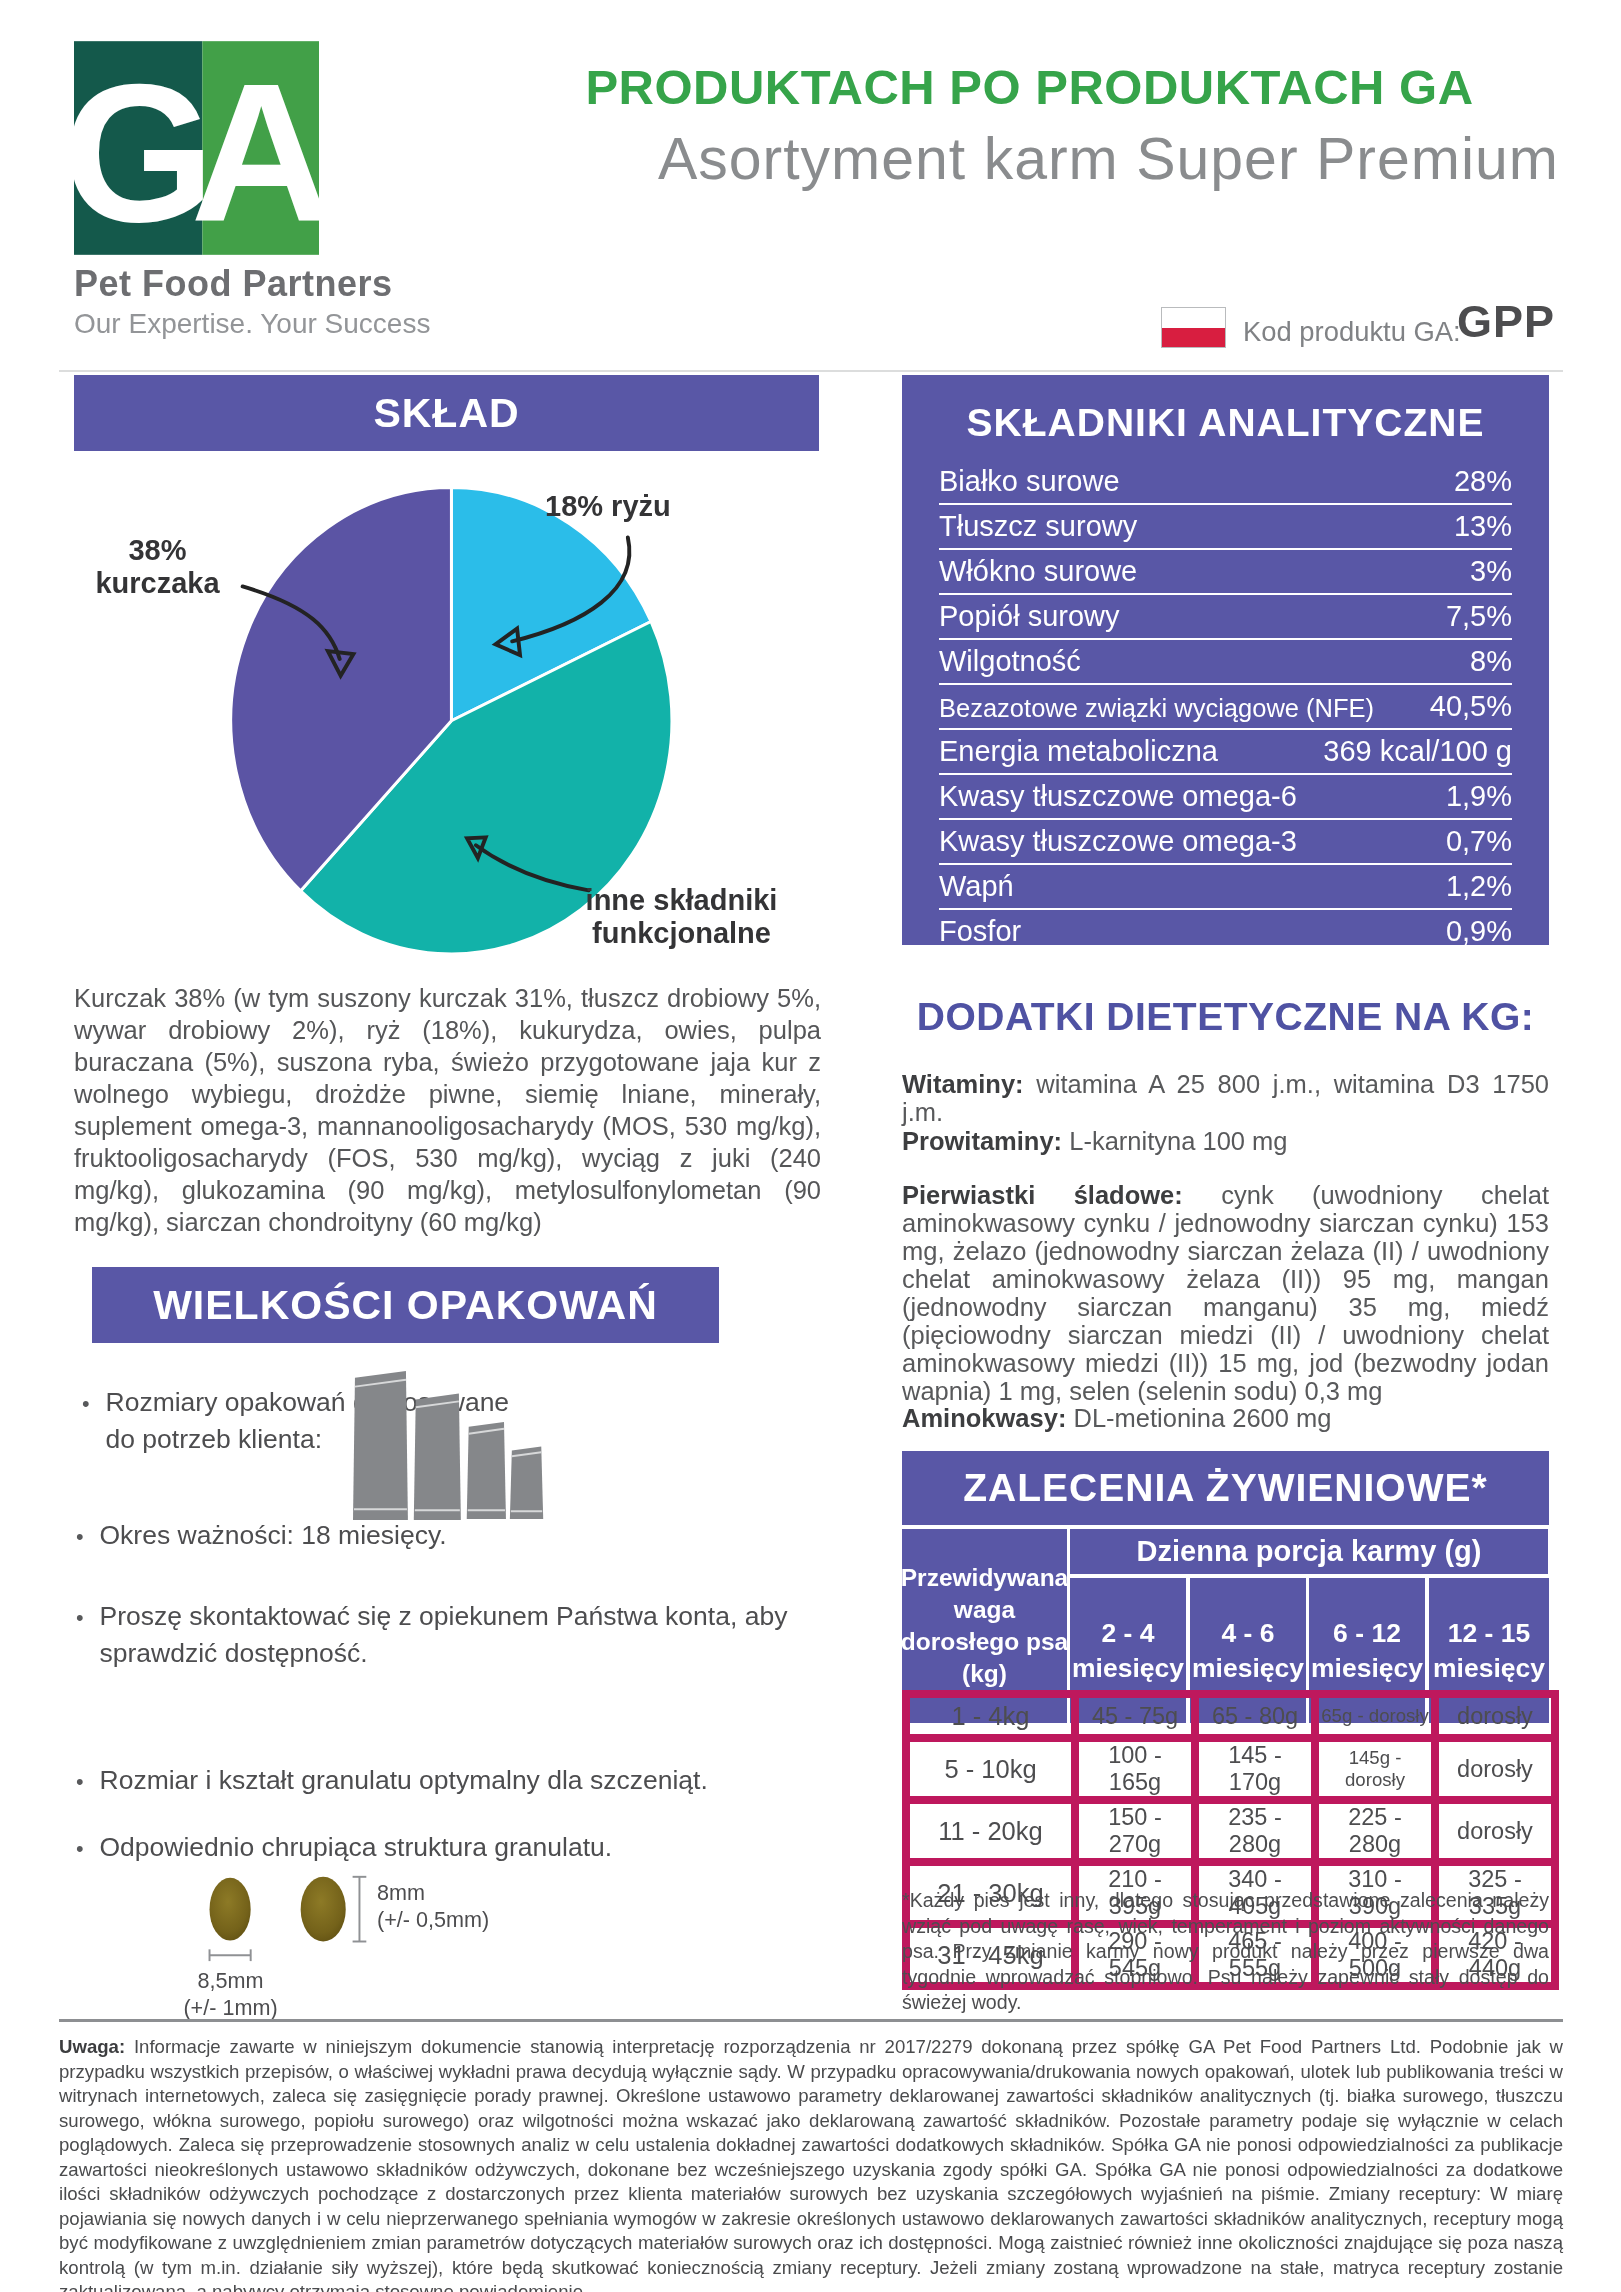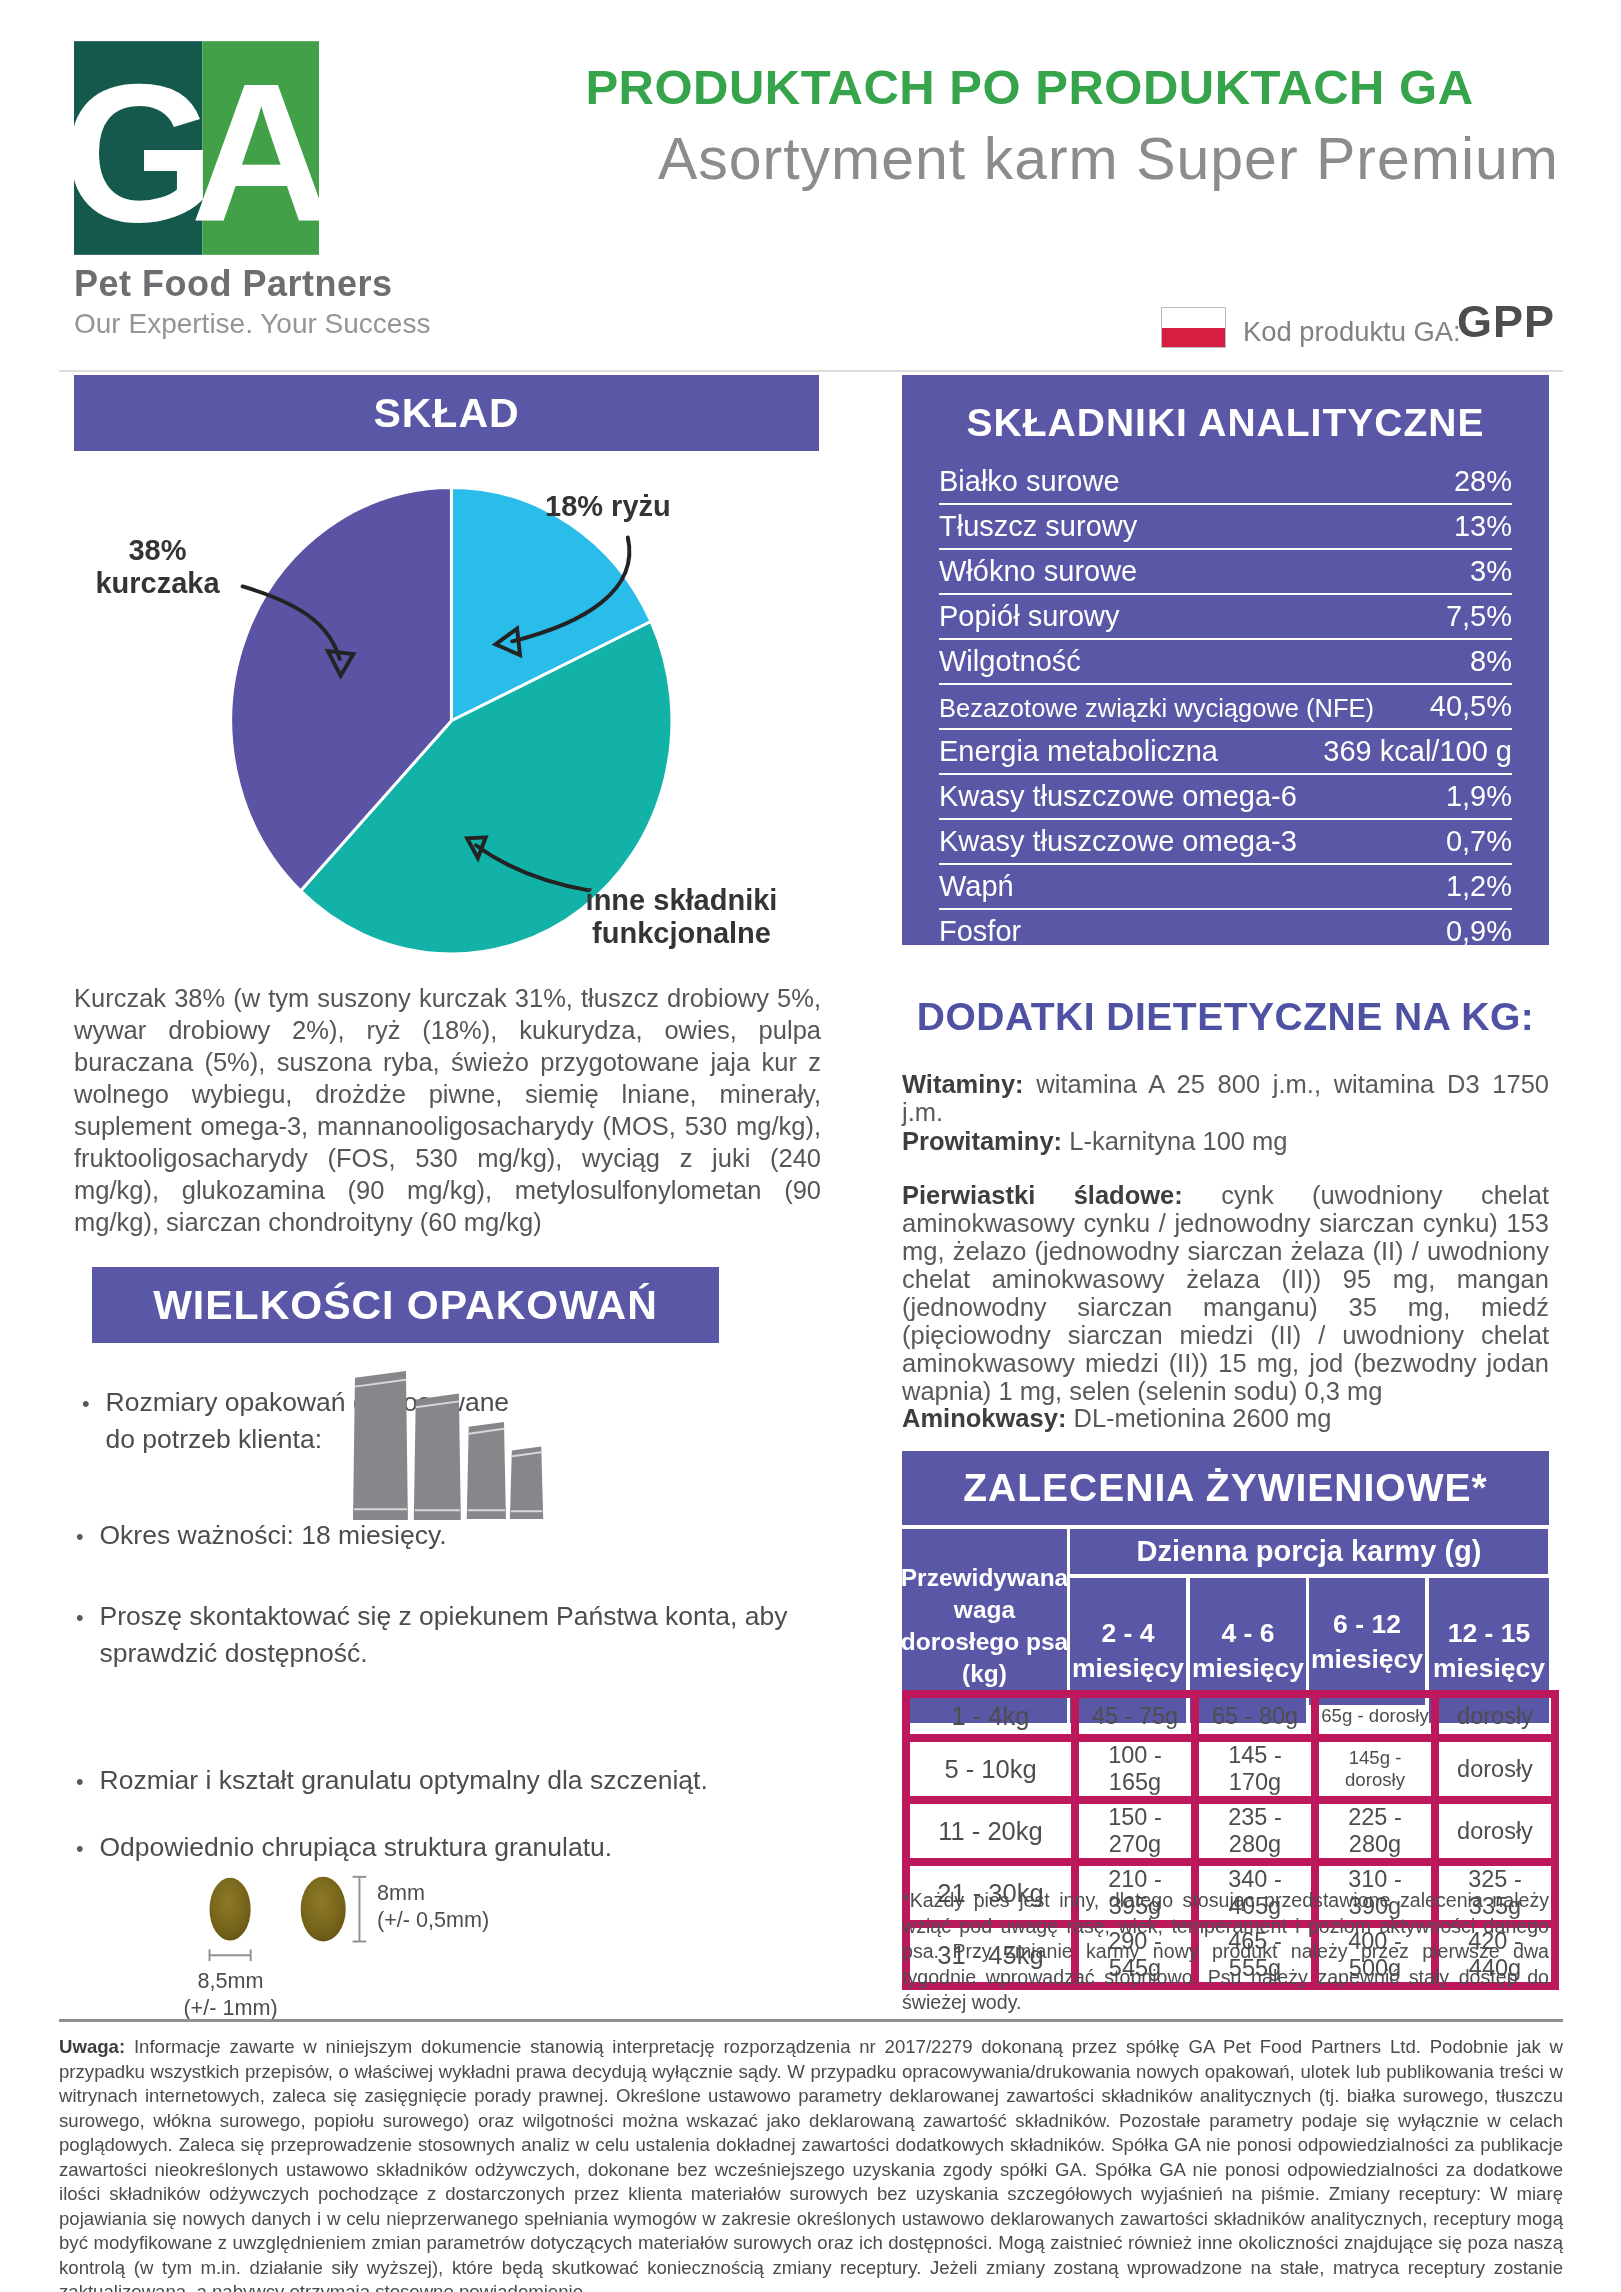--- a/index.html
+++ b/index.html
@@ -235,21 +235,21 @@
     <b>Aminokwasy:</b>
     <span>DL-metionina 2600 mg</span></div>
 
   <div class="bar" style="left:902px;top:1451px;width:647px;height:74px;font-size:39px;">ZALECENIA ŻYWIENIOWE*</div>
   <div class="fd-cell prel" style="left:902px;top:1529px;width:165px;height:194px;font-size:24.5px;line-height:32px;padding:0 3.9px;box-sizing:border-box;">Przewidywana waga dorosłego psa (kg)</div>
   <div class="fd-cell" style="left:1070px;top:1529px;width:478px;height:45px;font-size:29px;">Dzienna porcja karmy (g)</div>
   <div class="fd-cell prel" style="left:1070px;top:1578px;width:116px;height:145px;font-size:26.5px;line-height:35px;">2 - 4
 miesięcy</div>
   <div class="fd-cell prel" style="left:1190px;top:1578px;width:116px;height:145px;font-size:26.5px;line-height:35px;">4 - 6
 miesięcy</div>
-  <div class="fd-cell prel" style="left:1309px;top:1578px;width:116px;height:127px;font-size:26.5px;line-height:35px;">6 - 12
+  <div class="fd-cell prel" style="left:1309px;top:1578px;width:116px;height:145px;font-size:26.5px;line-height:35px;">6 - 12
 miesięcy</div>
   <div class="fd-cell prel" style="left:1429px;top:1578px;width:120px;height:145px;font-size:26.5px;line-height:35px;">12 - 15
 miesięcy</div>
 
   <table class="fd">
     <colgroup>
         <col style="width:169px">
         <col style="width:120px">
         <col style="width:120px">
         <col style="width:120px">

